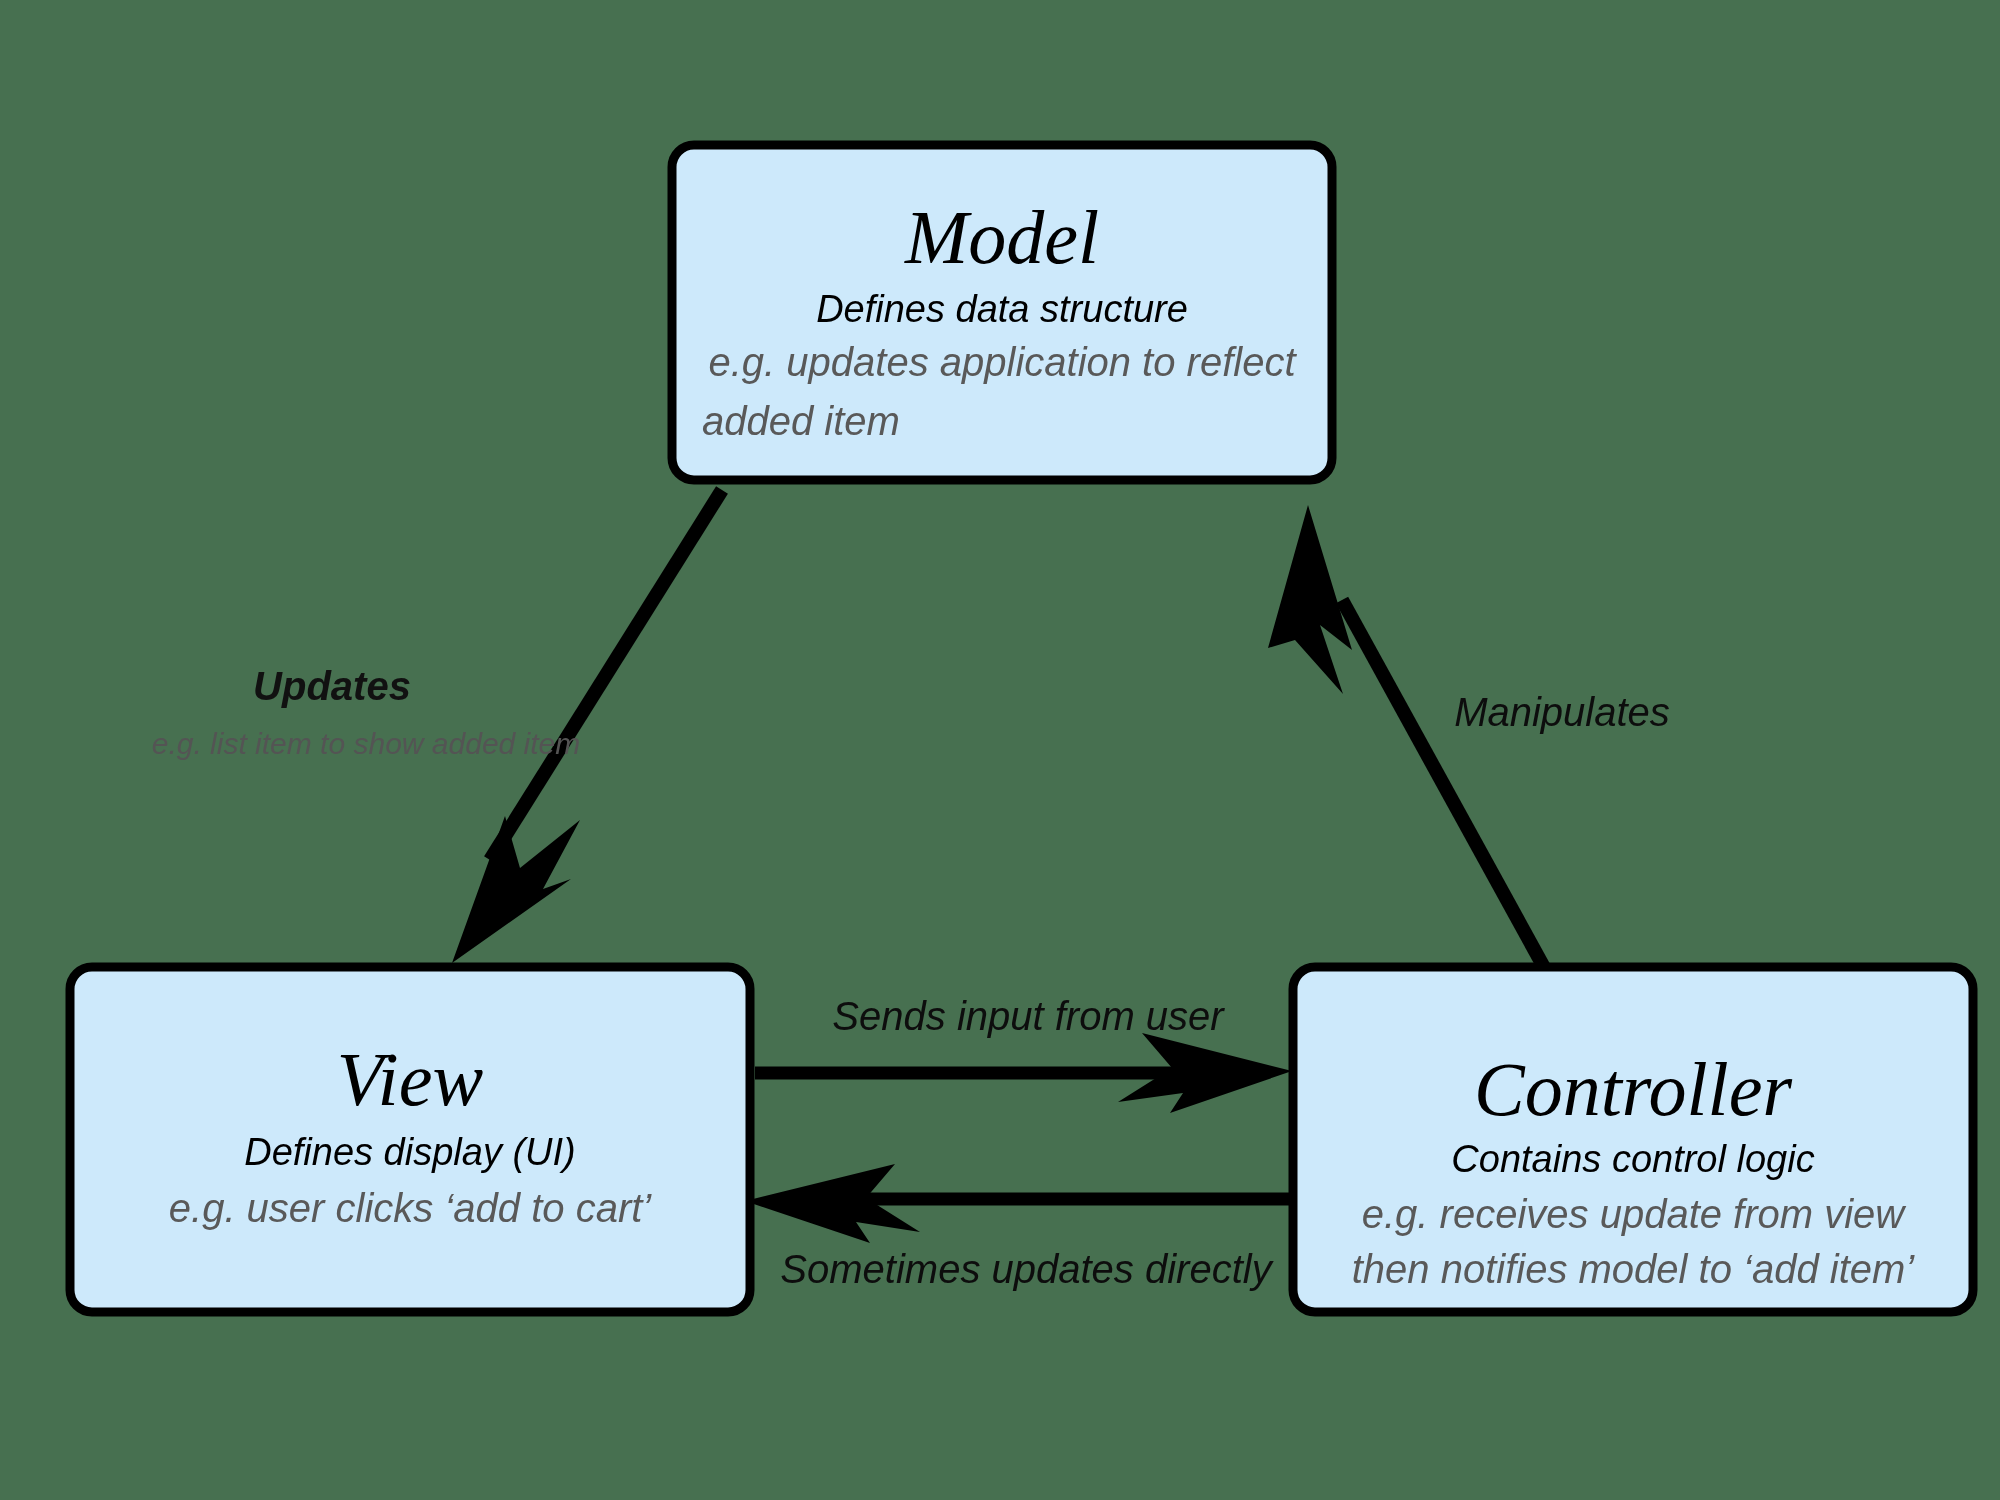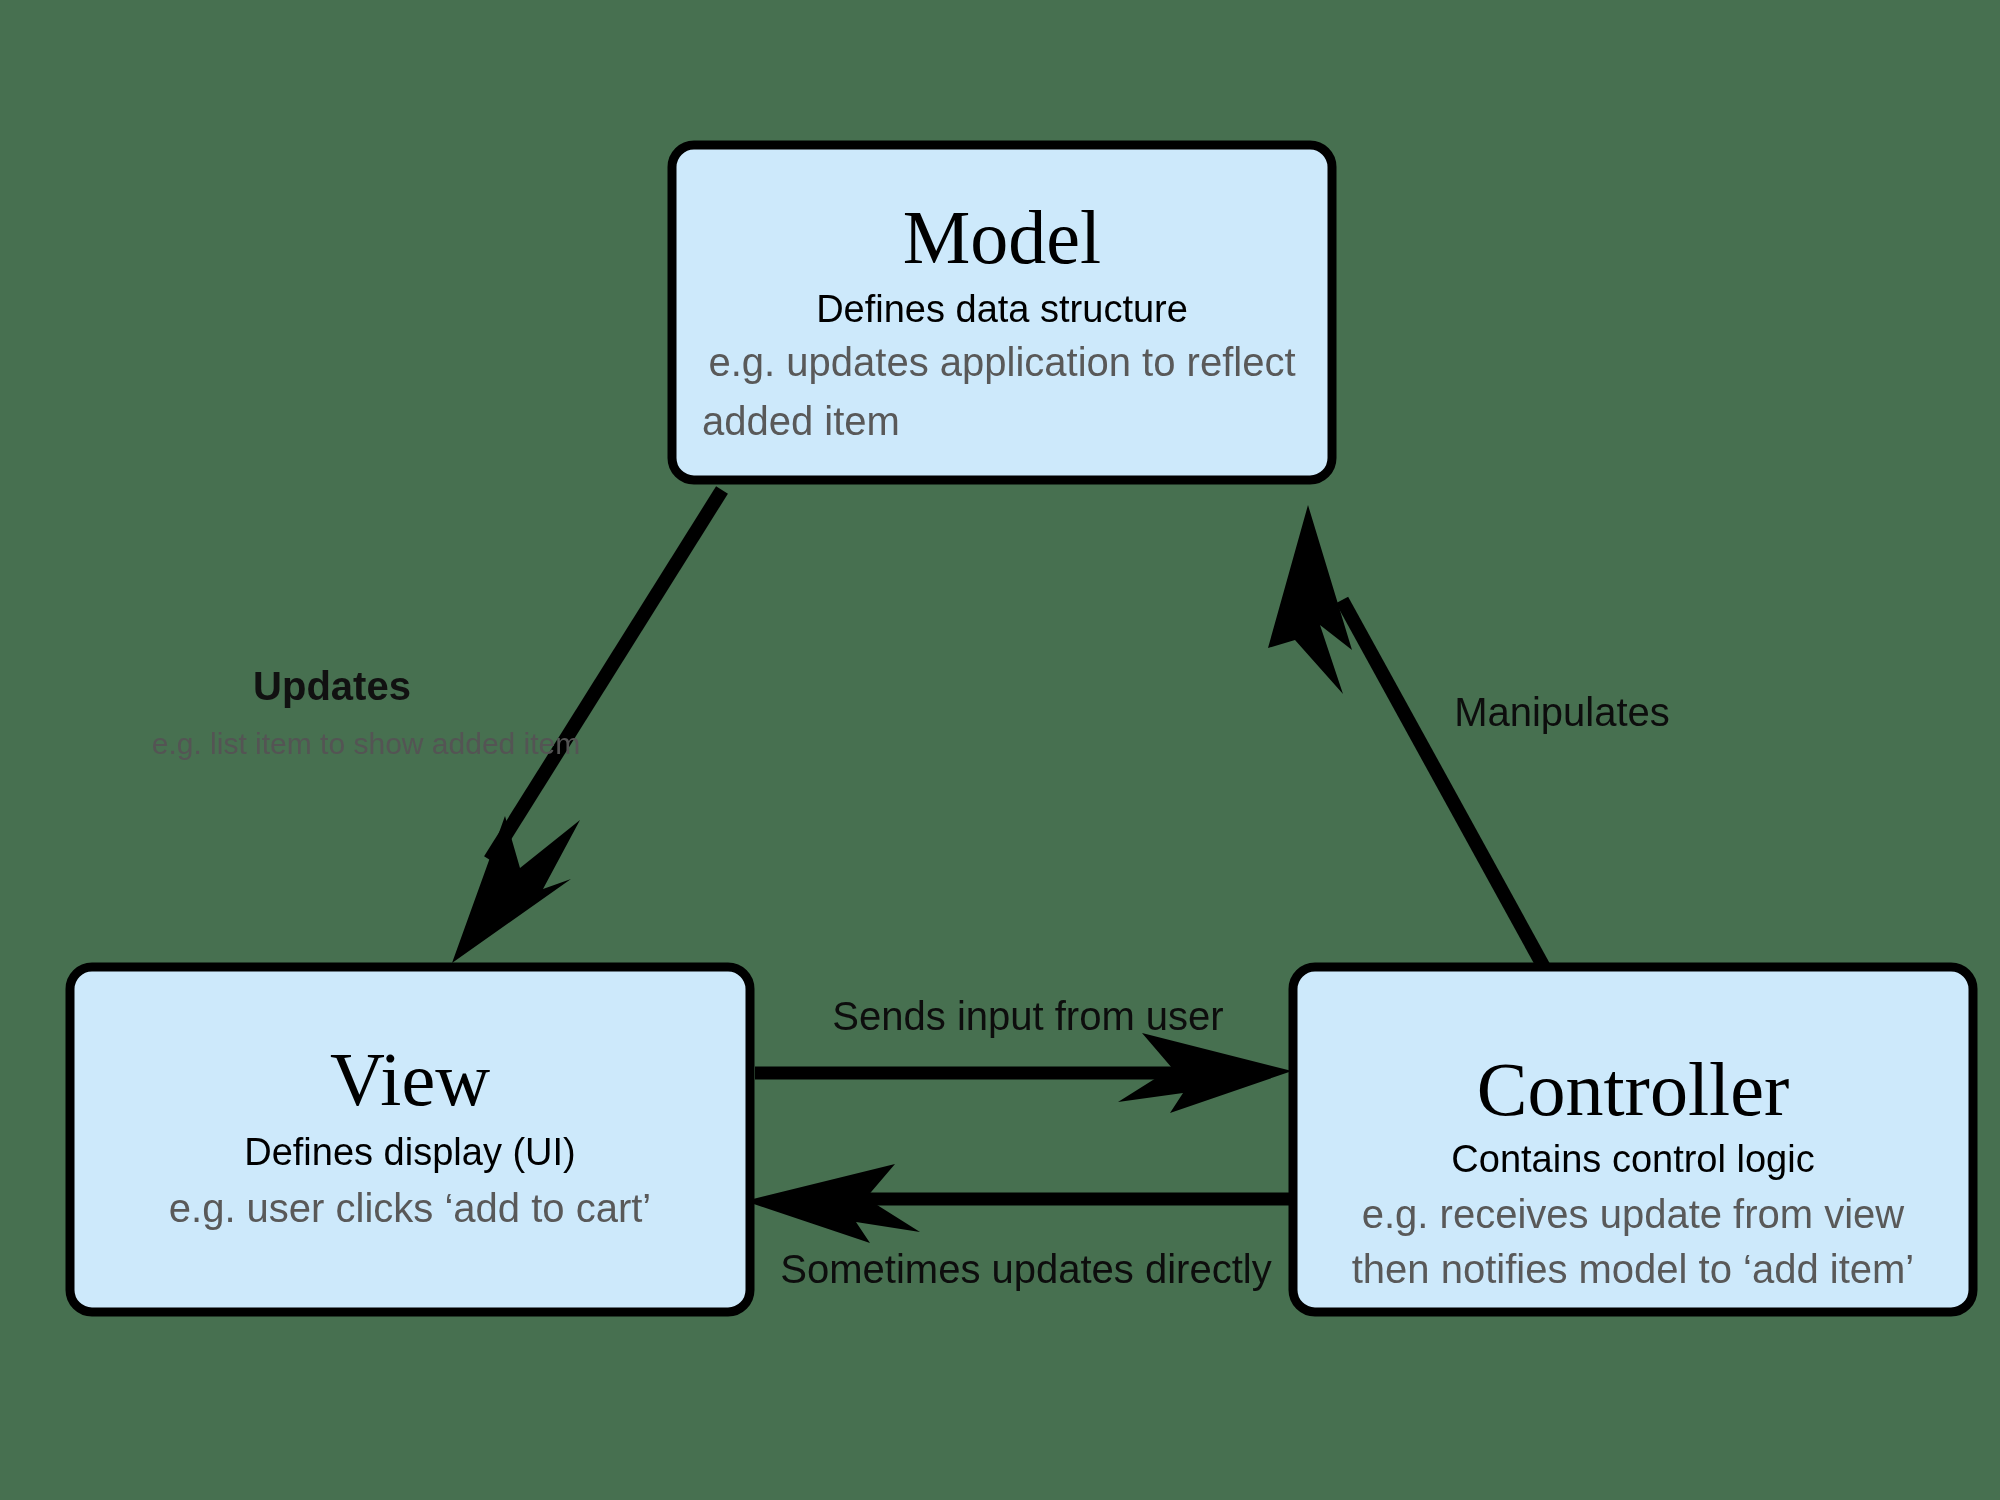--- a/index.html
+++ b/index.html
@@ -7,20 +7,21 @@
     padding: 0;
     background: #477050;
   }
   #stage {
     position: relative;
     width: 2000px;
     height: 1500px;
     background: #477050;
     overflow: hidden;
     font-family: "Liberation Sans", sans-serif;
+    font-style: italic;
   }
   #diagram-svg {
     position: absolute;
     inset: 0;
     width: 2000px;
     height: 1500px;
     display: block;
   }
   .node-box {
     fill: #cde9fb;

